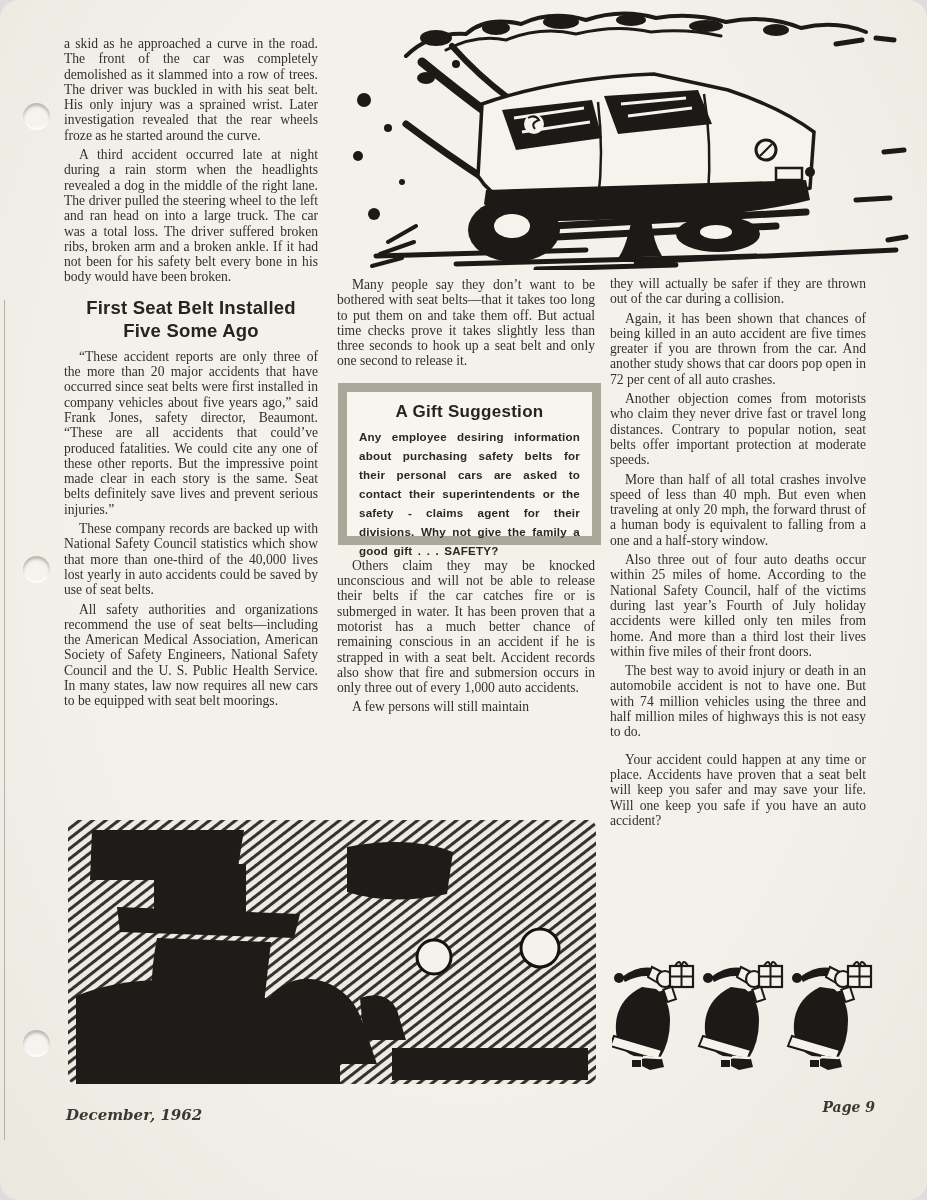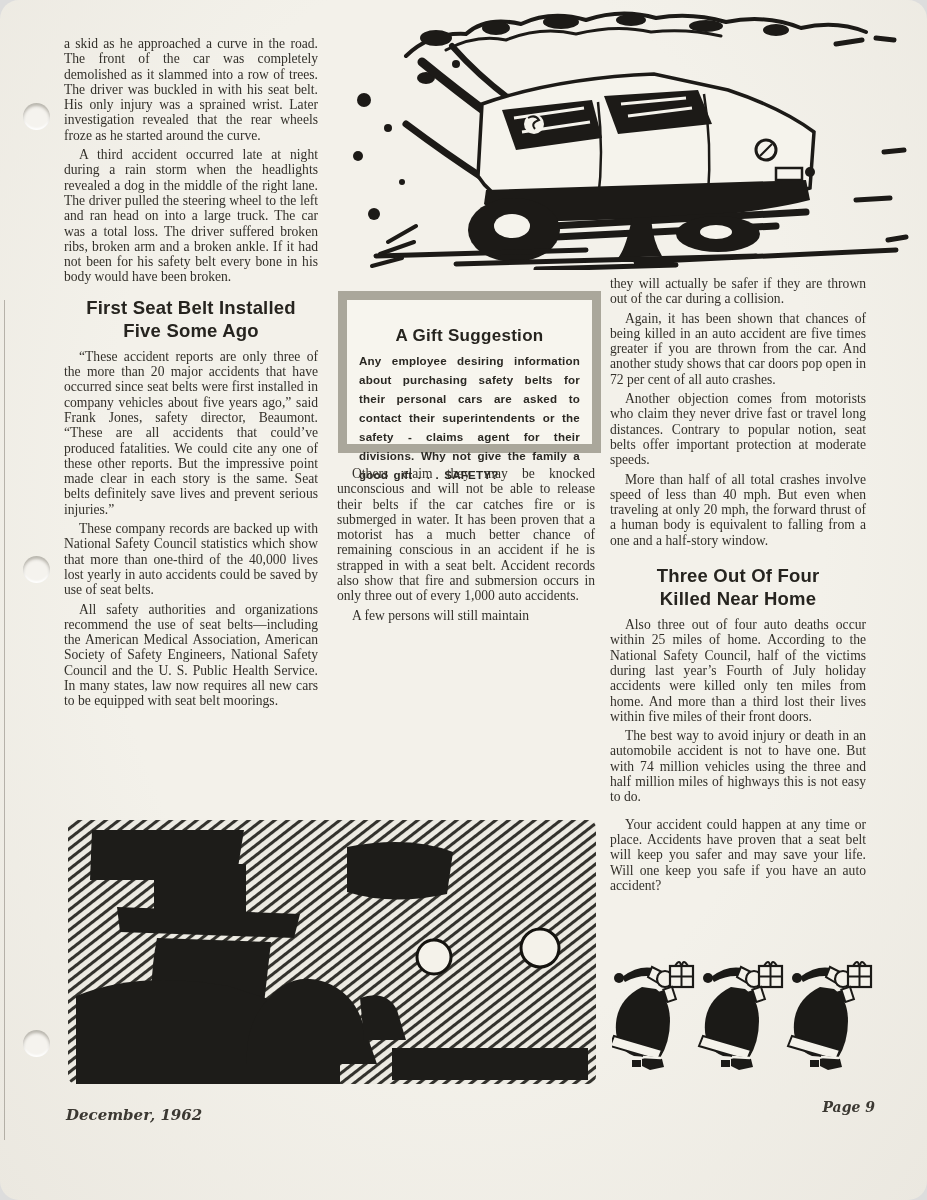--- a/index.html
+++ b/index.html
@@ -30,21 +30,21 @@
     letter-spacing:.2px; color:#26241f; margin:11px 0 7px 0;
   }
   h2.sec span { display:block; }
 
   .col-left   { left:64px;  top:36px;  width:254px; }
   .col-middle { left:337px; top:277px; width:258px; }
   .col-right  { left:610px; top:276px; width:256px; }
 
   .gift-box {
     box-sizing:border-box; width:263px; height:162px; margin:14px 0 13px 1px;
-    border:9px solid #aaa79b; background:#f7f5ee; padding:22px 12px 6px 12px;
+    border:9px solid #aaa79b; background:#f7f5ee; padding:6px 12px 6px 12px;
   }
   .gift-box h3 {
     font-family:"Liberation Sans", sans-serif; font-weight:bold; font-size:17px;
     text-align:center; color:#26241f; margin:6px 0 8px 0; letter-spacing:.3px;
   }
   .gift-box .gift-body {
     font-family:"Liberation Sans", sans-serif; font-weight:bold;
     font-size:11.6px; line-height:19px; text-align:justify; color:#2a2823;
     word-spacing:2px; letter-spacing:.2px;
   }
@@ -134,39 +134,36 @@
     <h2 class="sec">
       <span>First Seat Belt Installed</span>
       <span>Five Some Ago</span>
     </h2>
     <p class="indent">“These accident reports are only three of the more than 20 major accidents that have occurred since seat belts were first installed in company vehicles about five years ago,” said Frank Jones, safety director, Beaumont. “These are all accidents that could’ve produced fatalities. We could cite any one of these other reports. But the impressive point made clear in each story is the same. Seat belts definitely save lives and prevent serious injuries.”</p>
     <p class="indent">These company records are backed up with National Safety Council statistics which show that more than one-third of the 40,000 lives lost yearly in auto accidents could be saved by use of seat belts.</p>
     <p class="indent">All safety authorities and organizations recommend the use of seat belts—including the American Medical Association, American Society of Safety Engineers, National Safety Council and the U. S. Public Health Service. In many states, law now requires all new cars to be equipped with seat belt moorings.</p>
   </div>
 
   <div class="col col-middle">
+    <p class="indent">Many people say they don’t want to be bothered with seat belts—that it takes too long to put them on and take them off. But actual time checks prove it takes slightly less than three seconds to hook up a seat belt and only one second to release it.</p>
 
     <div class="gift-box">
       <h3>A Gift Suggestion</h3>
       <div class="gift-body">Any employee desiring information about purchasing safety belts for their personal cars are asked to contact their superintendents or the safety - claims agent for their divisions. Why not give the family a good gift . . . SAFETY?</div>
     </div>
 
     <p class="indent">Others claim they may be knocked unconscious and will not be able to release their belts if the car catches fire or is submerged in water. It has been proven that a motorist has a much better chance of remaining conscious in an accident if he is strapped in with a seat belt. Accident records also show that fire and submersion occurs in only three out of every 1,000 auto accidents.</p>
     <p class="indent">A few persons will still maintain</p>
   </div>
 
   <div class="col col-right">
     <p>they will actually be safer if they are thrown out of the car during a collision.</p>
     <p class="indent">Again, it has been shown that chances of being killed in an auto accident are five times greater if you are thrown from the car. And another study shows that car doors pop open in 72 per cent of all auto crashes.</p>
     <p class="indent">Another objection comes from motorists who claim they never drive fast or travel long distances. Contrary to popular notion, seat belts offer important protection at moderate speeds.</p>
     <p class="indent">More than half of all total crashes involve speed of less than 40 mph. But even when traveling at only 20 mph, the forward thrust of a human body is equivalent to falling from a one and a half-story window.</p>
-    <h2 class="sec" style="margin-top:16px">
-      <span>Three Out Of Four</span>
-      <span>Killed Near Home</span>
-    </h2>
     <p class="indent">Also three out of four auto deaths occur within 25 miles of home. According to the National Safety Council, half of the victims during last year’s Fourth of July holiday accidents were killed only ten miles from home. And more than a third lost their lives within five miles of their front doors.</p>
     <p class="indent">The best way to avoid injury or death in an automobile accident is not to have one. But with 74 million vehicles using the three and half million miles of highways this is not easy to do.</p>
     <p class="indent space-top">Your accident could happen at any time or place. Accidents have proven that a seat belt will keep you safer and may save your life. Will one keep you safe if you have an auto accident?</p>
   </div>
 
   <div class="illu illu-night">
     <svg width="540" height="282" viewBox="0 0 540 282">
       <defs>
         <pattern id="hatch" width="8" height="8" patternUnits="userSpaceOnUse" patternTransform="rotate(52)">
           <rect width="8" height="8" fill="#edebe3"></rect>

